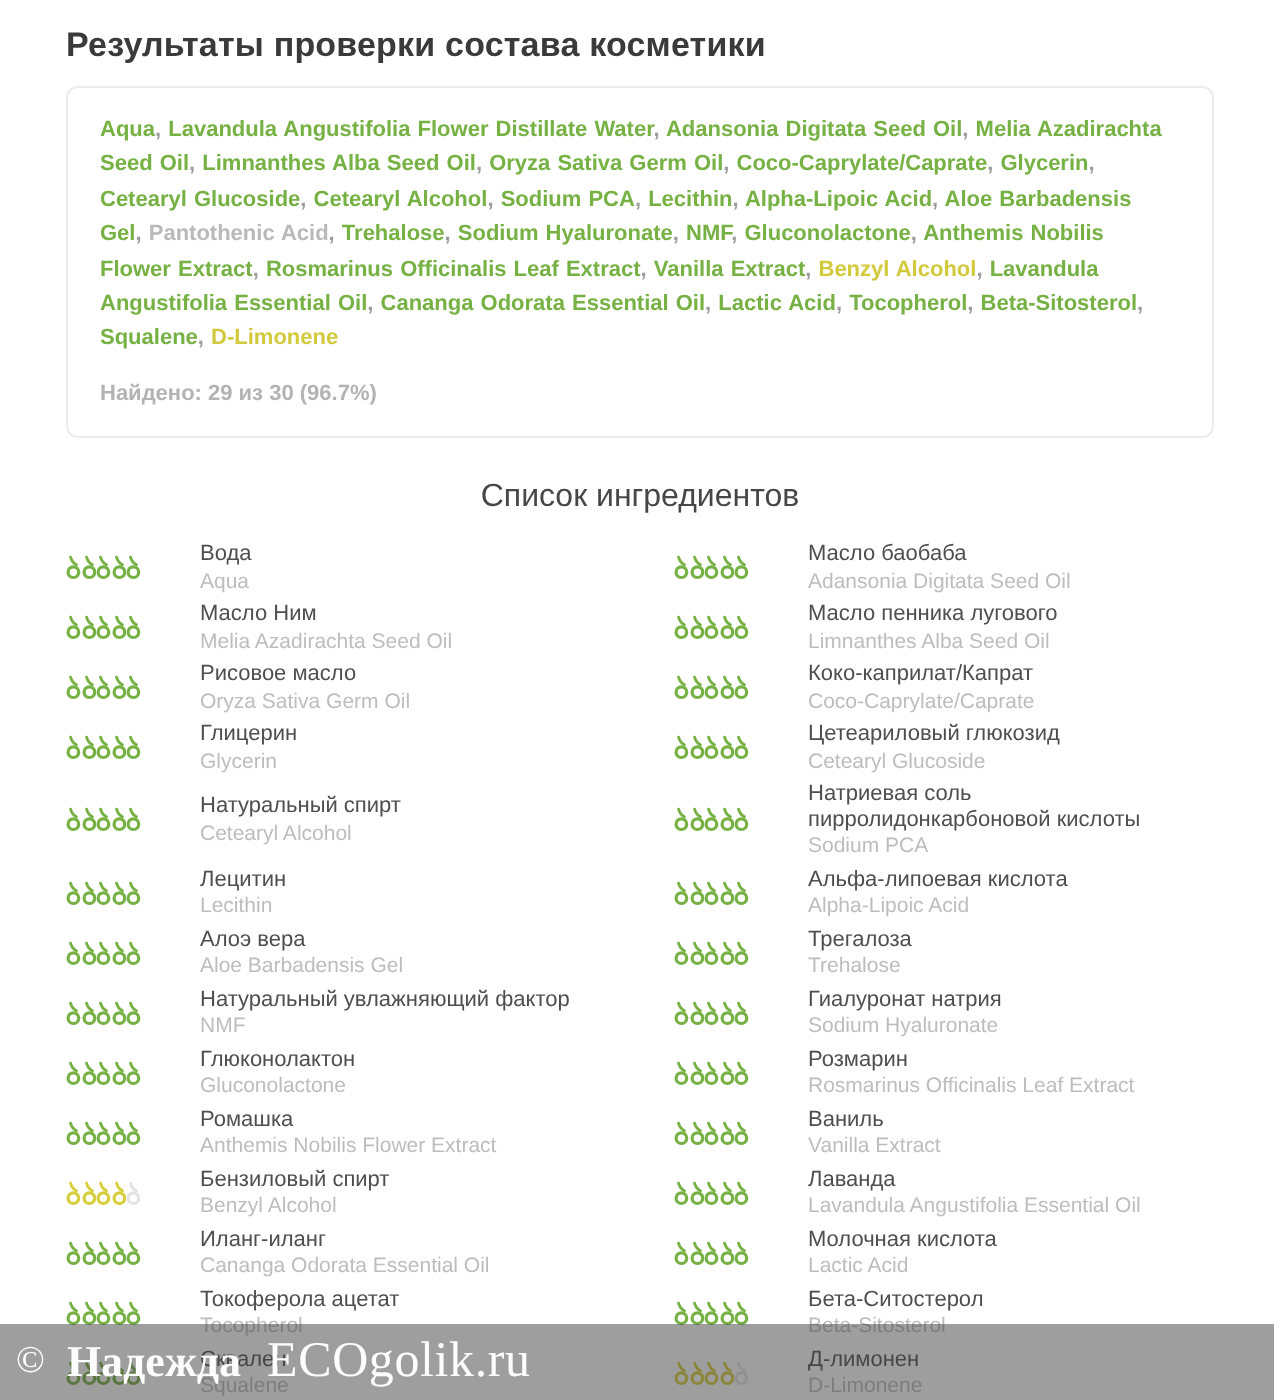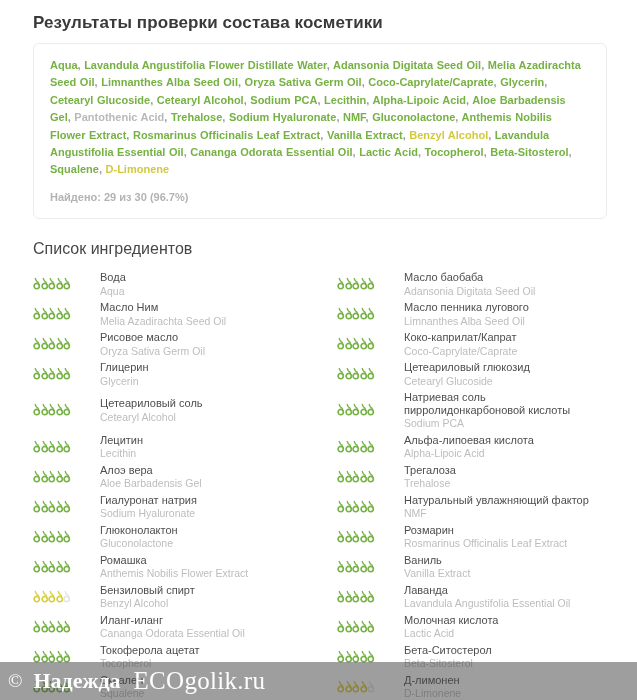--- a/index.html
+++ b/index.html
@@ -21,20 +21,21 @@
   }
   .comp-text{word-spacing:.5px;}
   .tok-green{color:#76b143;}
   .tok-yellow{color:#d3c93c;}
   .tok-gray{color:#b9b9b9;}
   .tok-sep{color:#9c9c9c;}
   .found-line{color:#b3b3b3;font-size:11px;margin-top:10px;}
   .list-heading{
     font-size:16px;font-weight:400;color:#474747;
     margin:21px 0 13px 0;
+    text-align:center;
   }
   .ing-grid{
     display:grid;grid-template-columns:280px 1fr;
     column-gap:24px;row-gap:4px;
   }
   .ing-item{display:flex;align-items:center;min-height:26px;}
   .ing-icons{flex:none;width:38px;margin-right:29px;display:flex;align-items:flex-end;}
   .ing-icons svg{display:block;margin-right:0;}
   .ing-txt{min-width:0;}
   .ing-name{font-size:11px;line-height:12.5px;color:#4e4e4e;}
@@ -312,21 +313,21 @@
           <svg width="8" height="14" viewBox="0 0 8 14">
             <path d="M2.4 1.3 C2.9 3.3 3.8 4.4 5.5 5.3" fill="none" stroke="#76b143" stroke-width="1.5" stroke-linecap="round"></path>
             <circle cx="3.9" cy="9.2" r="2.8" fill="none" stroke="#76b143" stroke-width="1.7"></circle>
           </svg>
           <svg width="8" height="14" viewBox="0 0 8 14">
             <path d="M2.4 1.3 C2.9 3.3 3.8 4.4 5.5 5.3" fill="none" stroke="#76b143" stroke-width="1.5" stroke-linecap="round"></path>
             <circle cx="3.9" cy="9.2" r="2.8" fill="none" stroke="#76b143" stroke-width="1.7"></circle>
           </svg>
         </div>
         <div class="ing-txt">
-          <div class="ing-name">Цетеариловый соль</div>
+          <div class="ing-name">Натуральный спирт</div>
           <div class="ing-latin">Cetearyl Alcohol</div>
         </div>
       </div>
       <div class="ing-item">
         <div class="ing-icons">
           <svg width="8" height="14" viewBox="0 0 8 14">
             <path d="M2.4 1.3 C2.9 3.3 3.8 4.4 5.5 5.3" fill="none" stroke="#76b143" stroke-width="1.5" stroke-linecap="round"></path>
             <circle cx="3.9" cy="9.2" r="2.8" fill="none" stroke="#76b143" stroke-width="1.7"></circle>
           </svg>
           <svg width="8" height="14" viewBox="0 0 8 14">
@@ -480,50 +481,50 @@
           <svg width="8" height="14" viewBox="0 0 8 14">
             <path d="M2.4 1.3 C2.9 3.3 3.8 4.4 5.5 5.3" fill="none" stroke="#76b143" stroke-width="1.5" stroke-linecap="round"></path>
             <circle cx="3.9" cy="9.2" r="2.8" fill="none" stroke="#76b143" stroke-width="1.7"></circle>
           </svg>
           <svg width="8" height="14" viewBox="0 0 8 14">
             <path d="M2.4 1.3 C2.9 3.3 3.8 4.4 5.5 5.3" fill="none" stroke="#76b143" stroke-width="1.5" stroke-linecap="round"></path>
             <circle cx="3.9" cy="9.2" r="2.8" fill="none" stroke="#76b143" stroke-width="1.7"></circle>
           </svg>
         </div>
         <div class="ing-txt">
+          <div class="ing-name">Натуральный увлажняющий фактор</div>
+          <div class="ing-latin">NMF</div>
+        </div>
+      </div>
+      <div class="ing-item">
+        <div class="ing-icons">
+          <svg width="8" height="14" viewBox="0 0 8 14">
+            <path d="M2.4 1.3 C2.9 3.3 3.8 4.4 5.5 5.3" fill="none" stroke="#76b143" stroke-width="1.5" stroke-linecap="round"></path>
+            <circle cx="3.9" cy="9.2" r="2.8" fill="none" stroke="#76b143" stroke-width="1.7"></circle>
+          </svg>
+          <svg width="8" height="14" viewBox="0 0 8 14">
+            <path d="M2.4 1.3 C2.9 3.3 3.8 4.4 5.5 5.3" fill="none" stroke="#76b143" stroke-width="1.5" stroke-linecap="round"></path>
+            <circle cx="3.9" cy="9.2" r="2.8" fill="none" stroke="#76b143" stroke-width="1.7"></circle>
+          </svg>
+          <svg width="8" height="14" viewBox="0 0 8 14">
+            <path d="M2.4 1.3 C2.9 3.3 3.8 4.4 5.5 5.3" fill="none" stroke="#76b143" stroke-width="1.5" stroke-linecap="round"></path>
+            <circle cx="3.9" cy="9.2" r="2.8" fill="none" stroke="#76b143" stroke-width="1.7"></circle>
+          </svg>
+          <svg width="8" height="14" viewBox="0 0 8 14">
+            <path d="M2.4 1.3 C2.9 3.3 3.8 4.4 5.5 5.3" fill="none" stroke="#76b143" stroke-width="1.5" stroke-linecap="round"></path>
+            <circle cx="3.9" cy="9.2" r="2.8" fill="none" stroke="#76b143" stroke-width="1.7"></circle>
+          </svg>
+          <svg width="8" height="14" viewBox="0 0 8 14">
+            <path d="M2.4 1.3 C2.9 3.3 3.8 4.4 5.5 5.3" fill="none" stroke="#76b143" stroke-width="1.5" stroke-linecap="round"></path>
+            <circle cx="3.9" cy="9.2" r="2.8" fill="none" stroke="#76b143" stroke-width="1.7"></circle>
+          </svg>
+        </div>
+        <div class="ing-txt">
           <div class="ing-name">Гиалуронат натрия</div>
           <div class="ing-latin">Sodium Hyaluronate</div>
-        </div>
-      </div>
-      <div class="ing-item">
-        <div class="ing-icons">
-          <svg width="8" height="14" viewBox="0 0 8 14">
-            <path d="M2.4 1.3 C2.9 3.3 3.8 4.4 5.5 5.3" fill="none" stroke="#76b143" stroke-width="1.5" stroke-linecap="round"></path>
-            <circle cx="3.9" cy="9.2" r="2.8" fill="none" stroke="#76b143" stroke-width="1.7"></circle>
-          </svg>
-          <svg width="8" height="14" viewBox="0 0 8 14">
-            <path d="M2.4 1.3 C2.9 3.3 3.8 4.4 5.5 5.3" fill="none" stroke="#76b143" stroke-width="1.5" stroke-linecap="round"></path>
-            <circle cx="3.9" cy="9.2" r="2.8" fill="none" stroke="#76b143" stroke-width="1.7"></circle>
-          </svg>
-          <svg width="8" height="14" viewBox="0 0 8 14">
-            <path d="M2.4 1.3 C2.9 3.3 3.8 4.4 5.5 5.3" fill="none" stroke="#76b143" stroke-width="1.5" stroke-linecap="round"></path>
-            <circle cx="3.9" cy="9.2" r="2.8" fill="none" stroke="#76b143" stroke-width="1.7"></circle>
-          </svg>
-          <svg width="8" height="14" viewBox="0 0 8 14">
-            <path d="M2.4 1.3 C2.9 3.3 3.8 4.4 5.5 5.3" fill="none" stroke="#76b143" stroke-width="1.5" stroke-linecap="round"></path>
-            <circle cx="3.9" cy="9.2" r="2.8" fill="none" stroke="#76b143" stroke-width="1.7"></circle>
-          </svg>
-          <svg width="8" height="14" viewBox="0 0 8 14">
-            <path d="M2.4 1.3 C2.9 3.3 3.8 4.4 5.5 5.3" fill="none" stroke="#76b143" stroke-width="1.5" stroke-linecap="round"></path>
-            <circle cx="3.9" cy="9.2" r="2.8" fill="none" stroke="#76b143" stroke-width="1.7"></circle>
-          </svg>
-        </div>
-        <div class="ing-txt">
-          <div class="ing-name">Натуральный увлажняющий фактор</div>
-          <div class="ing-latin">NMF</div>
         </div>
       </div>
       <div class="ing-item">
         <div class="ing-icons">
           <svg width="8" height="14" viewBox="0 0 8 14">
             <path d="M2.4 1.3 C2.9 3.3 3.8 4.4 5.5 5.3" fill="none" stroke="#76b143" stroke-width="1.5" stroke-linecap="round"></path>
             <circle cx="3.9" cy="9.2" r="2.8" fill="none" stroke="#76b143" stroke-width="1.7"></circle>
           </svg>
           <svg width="8" height="14" viewBox="0 0 8 14">
             <path d="M2.4 1.3 C2.9 3.3 3.8 4.4 5.5 5.3" fill="none" stroke="#76b143" stroke-width="1.5" stroke-linecap="round"></path>

